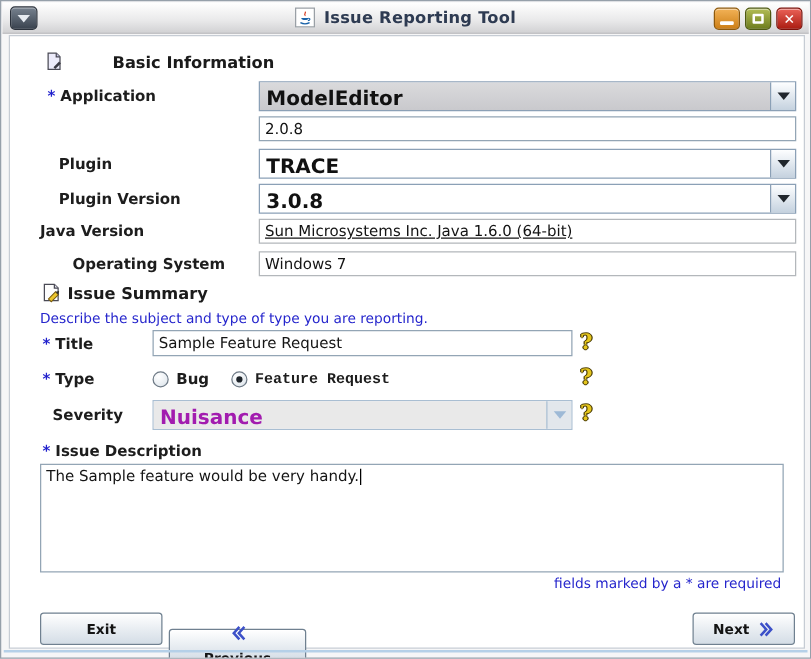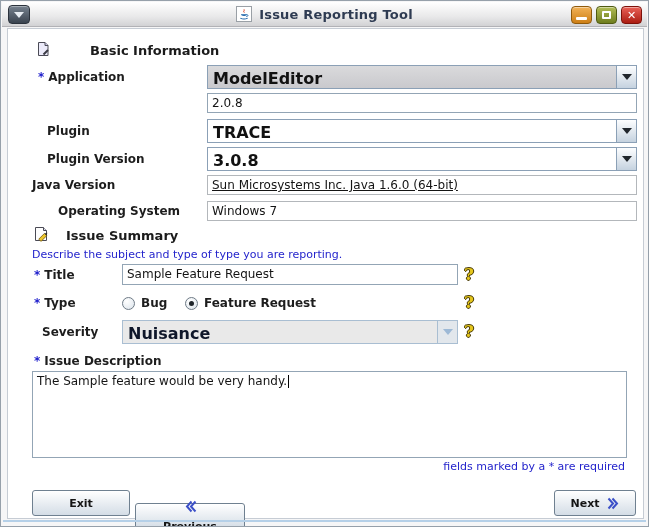--- a/index.html
+++ b/index.html
@@ -53,21 +53,21 @@
   .combo { display:flex; border:1px solid #8ba0b6; background:#fff; }
   .combo .val { flex:1; font-size:16px; font-weight:bold; color:#111;
                 padding:3px 5px 0 5px; white-space:nowrap; overflow:hidden; }
   .combo.gray .val { background:linear-gradient(#dadadc,#c9c9cd); }
   .combo .cbtn { width:20px; border-left:1px solid #8ba0b6;
                 background:linear-gradient(#fdfeff,#c5d2df); display:flex;
                 align-items:center; justify-content:center; }
   .combo .arr { width:0; height:0; border-left:5px solid transparent;
                 border-right:5px solid transparent; border-top:6px solid #20262c; }
   .combo.disabled { border-color:#a9bed2; }
-  .combo.disabled .val { background:#e9e9e9; color:#0f172a; }
+  .combo.disabled .val { background:#e9e9e9; color:#a21caf; }
   .combo.disabled .cbtn { border-left-color:#a9bed2; background:#e2e7ec; }
   .combo.disabled .arr { border-top-color:#9db9d6; }
 
   
   .radio { width:13px; height:13px; border-radius:50%; border:1px solid #6e7a86;
            background:radial-gradient(circle at 35% 30%, #ffffff, #dbe3ea);
            display:flex; align-items:center; justify-content:center; }
   .radio.checked::after { content:''; width:5px; height:5px; border-radius:50%; background:#1e242a; }
 
   
@@ -170,36 +170,36 @@
     <span class="abs" style="left:24px; top:196px;">
       <svg width="18" height="18" viewBox="0 0 18 18">
         <path d="M3.5 2.5 h8 l3 3 v10 h-11 z" fill="#fdfdfd" stroke="#4a4a55"></path>
         <path d="M11.5 2.5 v3 h3" fill="#e0e0ee" stroke="#4a4a55"></path>
         <g transform="rotate(-45 11 12)">
           <rect x="6.5" y="10.5" width="8" height="3.2" fill="#ecc62c" stroke="#7a5c10" stroke-width=".8"></rect>
           <polygon points="14.5,10.5 17,12.1 14.5,13.7" fill="#2e2e2e"></polygon>
         </g>
       </svg>
     </span>
-    <span class="abs sec-head" style="left:58px; top:199px;">Issue Summary</span>
+    <span class="abs sec-head" style="left:46px; top:199px;">Issue Summary</span>
     <span class="abs info-text" style="left:24px; top:219px;">Describe the subject and type of type you are reporting.</span>
 
     <div class="abs lbl" style="left:26px; top:239px;">
       <span class="req">*</span><span>Title</span>
     </div>
     <div class="abs tf" style="left:114px; top:235px; width:336px; height:21px;">Sample Feature Request</div>
     <span class="abs help" style="left:456px; top:237px;">?</span>
 
     <div class="abs lbl" style="left:26px; top:267px;">
       <span class="req">*</span><span>Type</span>
     </div>
     <span class="abs radio" style="left:114px; top:268px;"></span>
     <span class="abs lbl" style="left:133px; top:267px;">Bug</span>
     <span class="abs radio checked" style="left:177px; top:268px;"></span>
-    <span class="abs lbl" style="left:196px; top:267px;">Feature Request</span>
+    <span class="abs lbl" style="left:196px; top:267px;font-family:Liberation Mono, monospace;">Feature Request</span>
     <span class="abs help" style="left:456px; top:265px;">?</span>
 
     <div class="abs lbl" style="left:34px; top:296px;">Severity</div>
     <div class="abs combo disabled" style="left:114px; top:291px; width:336px; height:24px;">
       <div class="val">Nuisance</div>
       <div class="cbtn">
           <span class="arr"></span>
         </div>
     </div>
     <span class="abs help" style="left:456px; top:294px;">?</span>

